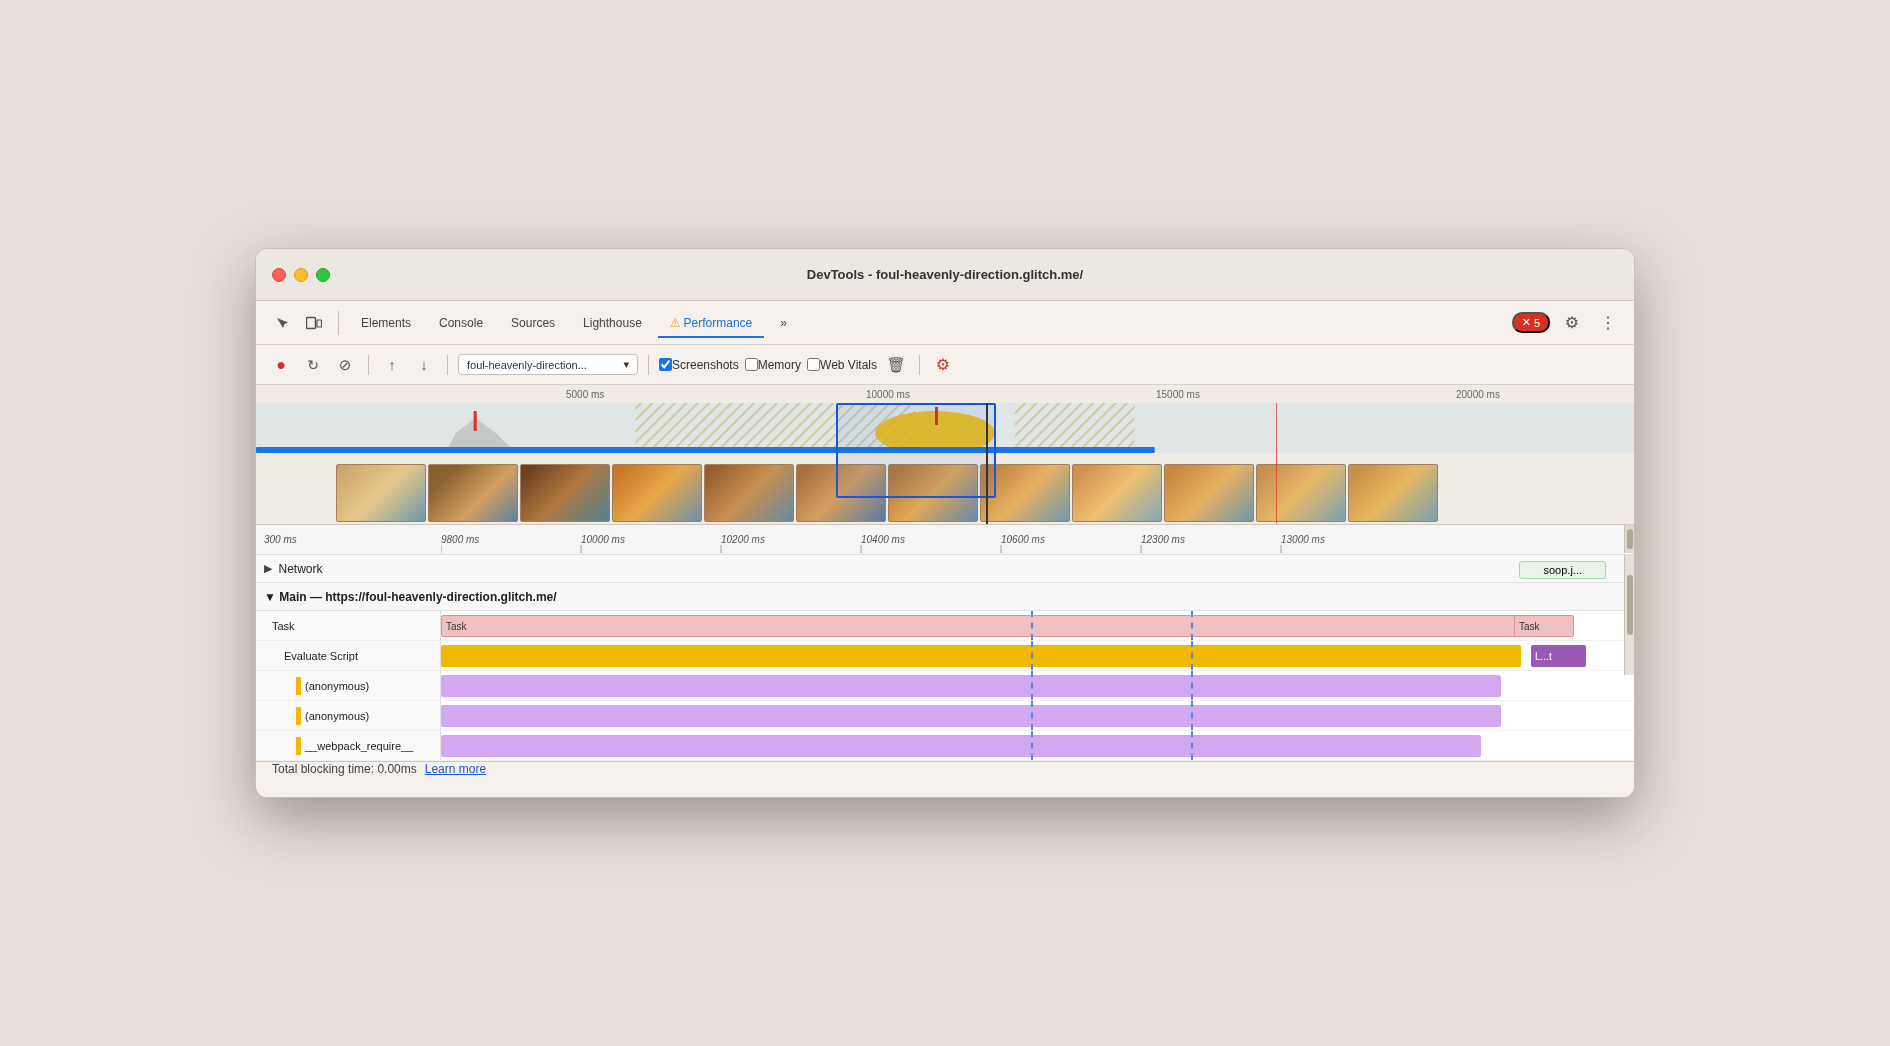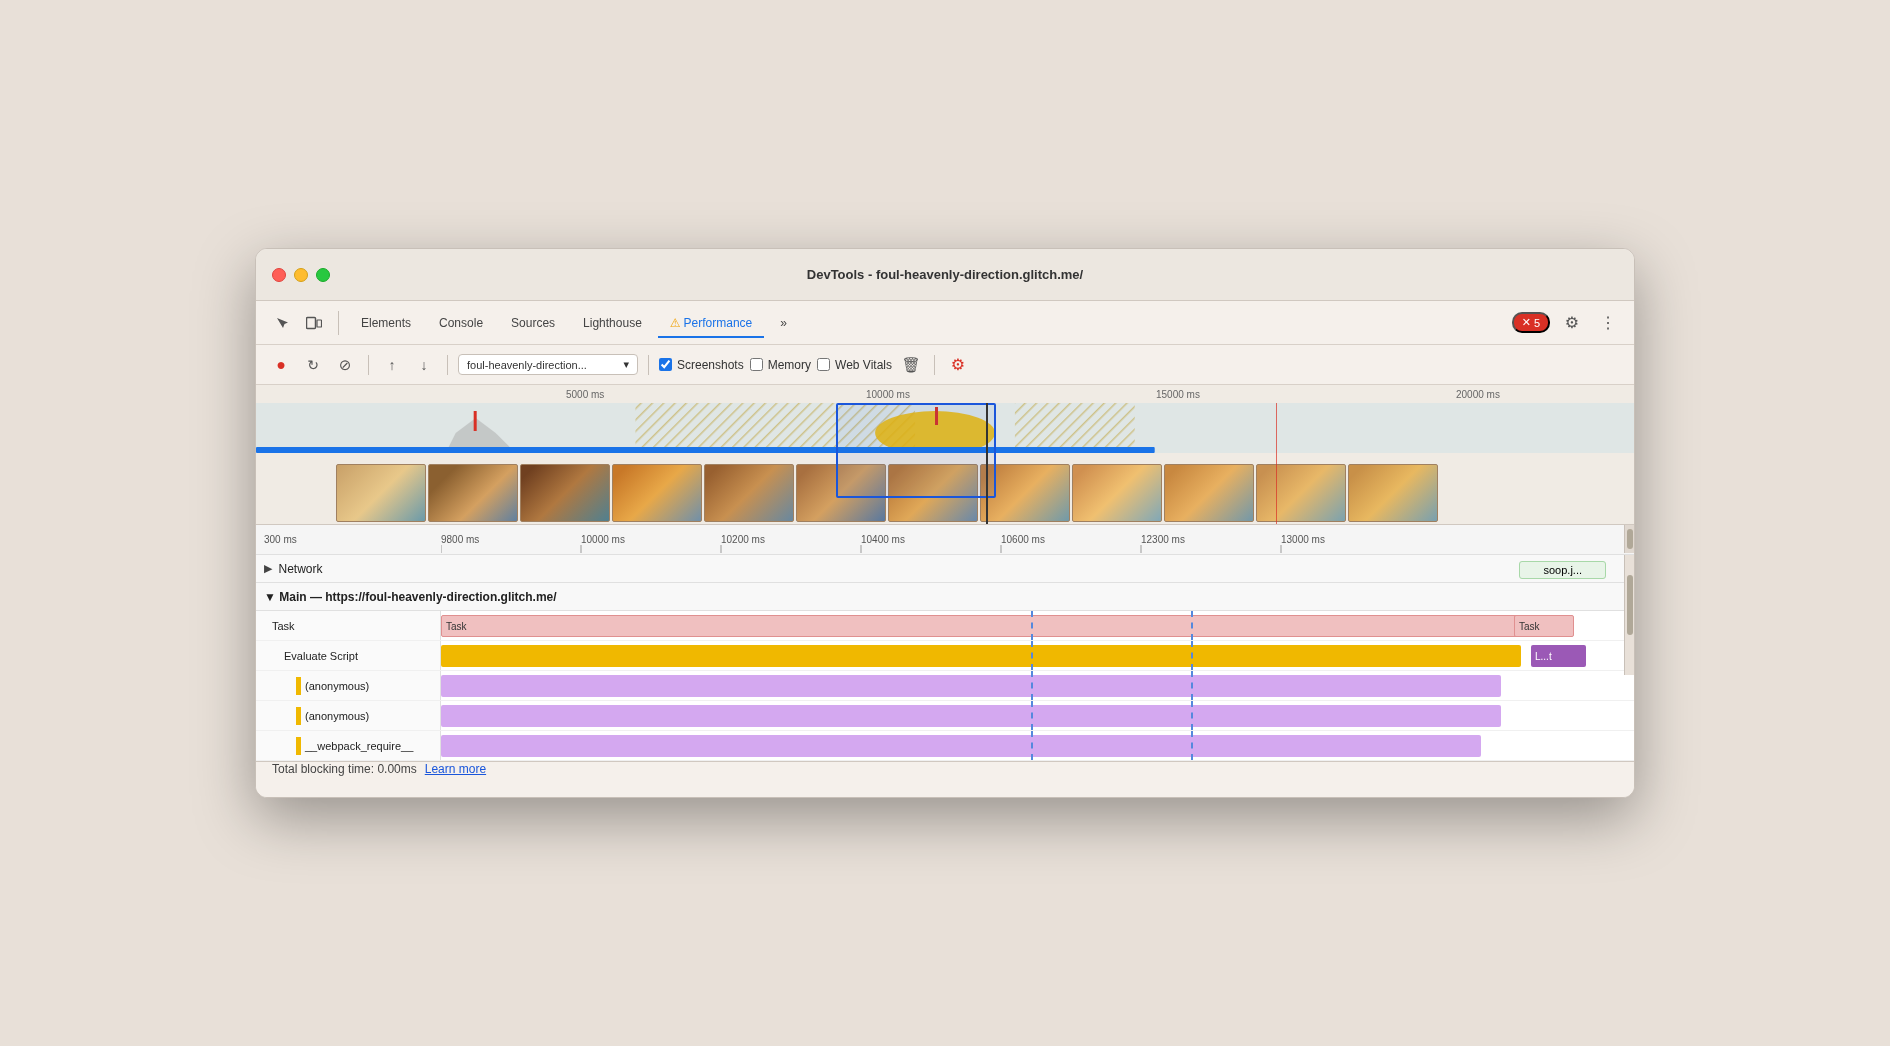--- a/index.html
+++ b/index.html
@@ -151,21 +151,20 @@
       font-size: 11px;
       color: #333;
       min-width: 180px;
       display: flex;
       align-items: center;
       gap: 4px;
     }
     .checkbox-label {
       display: flex;
       align-items: center;
-      gap: 5px;
       font-size: 12px;
       color: #333;
       cursor: pointer;
     }
     .checkbox-label input { accent-color: #1a73e8; }
     .t2-sep { width: 1px; height: 20px; background: #c8c0b8; margin: 0 4px; }
     .trash-btn {
       width: 26px;
       height: 26px;
       border: none;
@@ -227,20 +226,21 @@
       display: flex;
       align-items: center;
       padding-left: 185px;
       position: relative;
       overflow: hidden;
     }
     .ts-label {
       font-size: 10px;
       color: #555;
       position: absolute;
+      font-style: italic;
     }
     
     .section-header {
       height: 28px;
       background: #f8f8f8;
       border-bottom: 1px solid #e0e0e0;
       display: flex;
       align-items: center;
       padding: 0 8px;
       gap: 6px;

